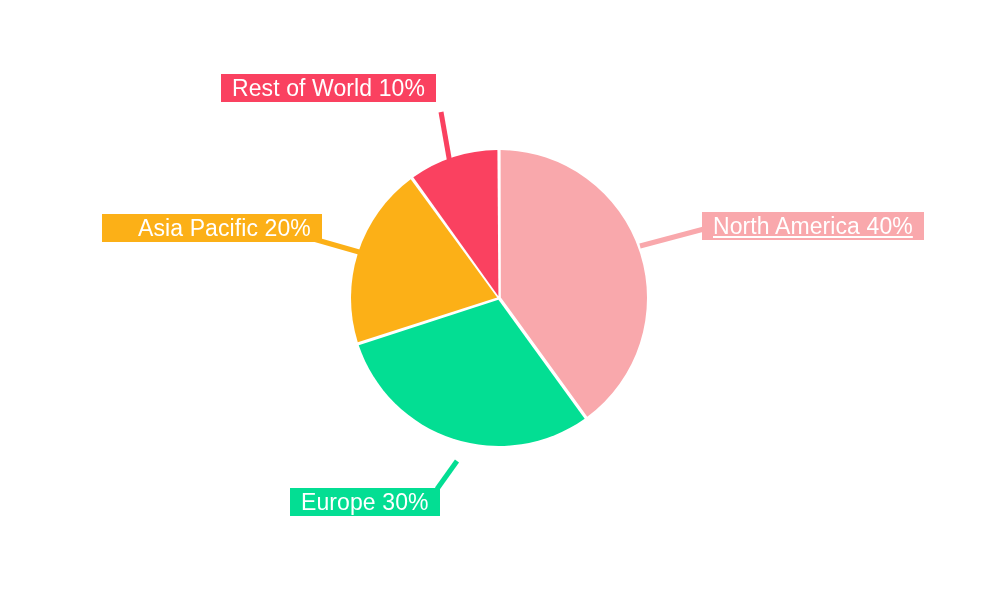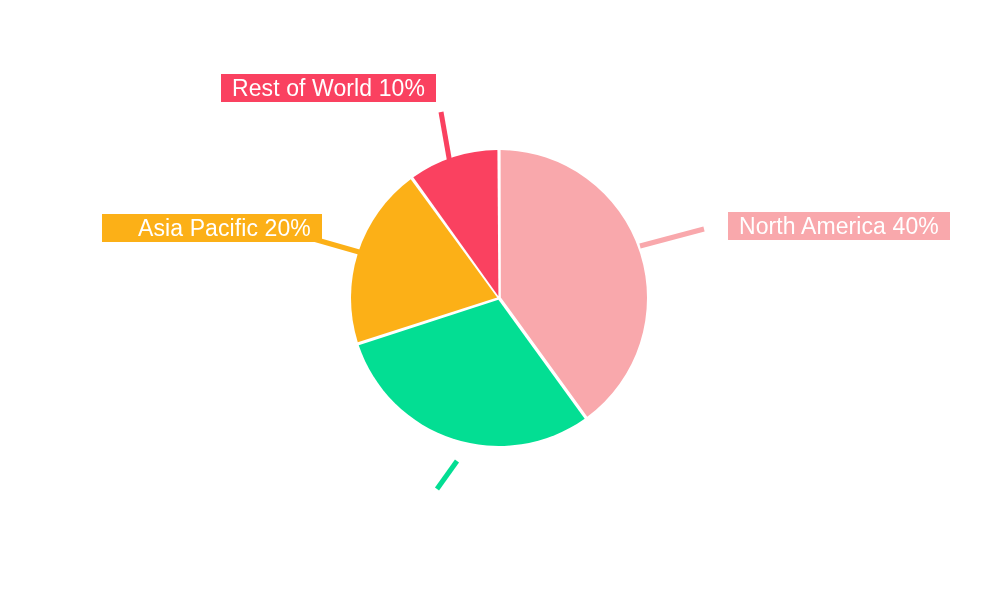--- a/index.html
+++ b/index.html
@@ -29,21 +29,21 @@
     box-sizing: border-box;
     color: #ffffff;
     font-family: "Liberation Sans", sans-serif;
     font-size: 23px;
     line-height: 1;
     white-space: nowrap;
     padding: 0 11px;
     height: 28px;
     letter-spacing: 0.1px;
   }
-  #label-north-america { left: 728px; top: 212px; background: #F9A8AC; }
+  #label-north-america { left: 702px; top: 212px; background: #F9A8AC; text-decoration: underline; }
   #label-europe        { left: 290px; top: 488px; background: #03DE93; }
   #label-asia-pacific  { left: 102px; top: 214px; background: #FCB017; padding-left: 36px; }
   #label-rest-of-world { left: 221px; top: 74px;  background: #FA4160; }
 </style>
 </head>
 <body>
 
 <div id="canvas">
 
   <svg id="pie-svg" viewBox="0 0 1000 600">
@@ -64,20 +64,23 @@
       <path fill="#FCB017" d="M 497.17 297.41 L 357.76 342.21 A 148 148 0 0 1 410.72 179.21 Z"></path>
 
       <path fill="#FA4160" d="M 498.41 296.17 L 413.31 177.33 A 148 148 0 0 1 497.40 150.01 Z"></path>
     </g>
   </svg>
 
   <div class="pie-label" id="label-north-america" style="background: rgb(249, 168, 172);">
     <span>North America 40%</span>
   </div>
 
+  <div class="pie-label" id="label-europe" style="background: rgb(3, 222, 147);">
+    <span>Europe 30%</span>
+  </div>
 
   <div class="pie-label" id="label-asia-pacific" style="background: rgb(252, 176, 23);">
     <span>Asia Pacific 20%</span>
   </div>
 
   <div class="pie-label" id="label-rest-of-world" style="background: rgb(250, 65, 96);">
     <span>Rest of World 10%</span>
   </div>
 
 </div>

